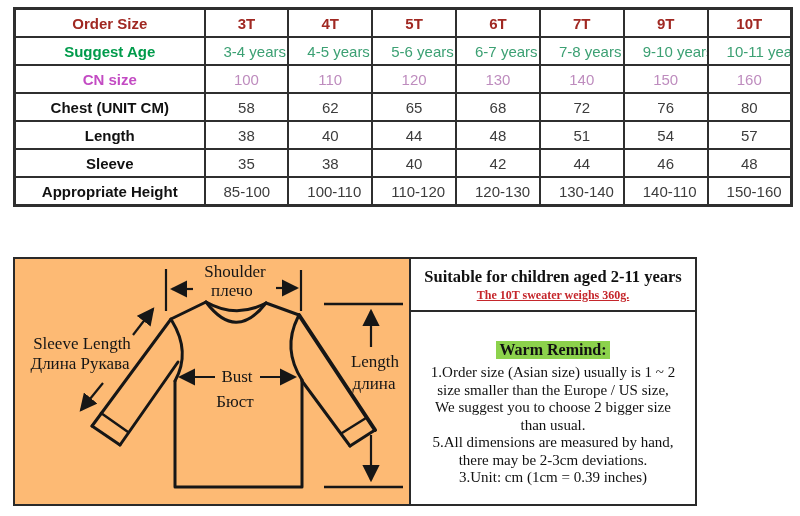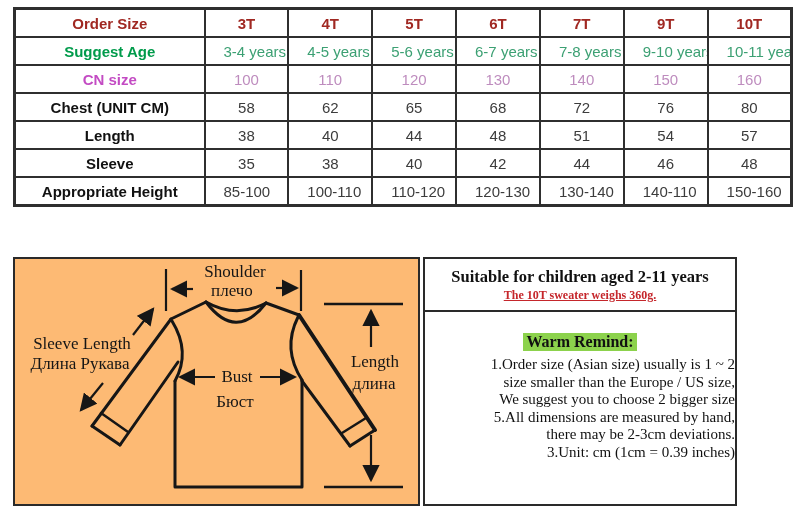--- a/index.html
+++ b/index.html
@@ -24,32 +24,32 @@
   td.val.s-plain{color:var(--plain-value,#3c3c3c);}
   td.bv{font-weight:bold;}
 
   
   .diagram-box{position:absolute;left:13px;top:257px;width:407px;height:249px;
     border:2px solid #2a2a2a;box-sizing:border-box;background:#fdba74;}
   .diagram-box svg{display:block;width:100%;height:100%;}
   .svg-label{font-family:"Liberation Serif",serif;font-size:17px;fill:#161616;}
 
   
-  .info-box{position:absolute;left:423px;top:257px;width:314px;height:249px;
+  .info-box{position:absolute;left:409px;top:257px;width:288px;height:249px;
     border:2px solid #2a2a2a;box-sizing:border-box;background:#ffffff;
     font-family:"Liberation Serif",serif;color:#111;}
   .info-top{height:53px;border-bottom:2px solid #2a2a2a;box-sizing:border-box;
     display:flex;flex-direction:column;align-items:center;justify-content:center;}
   .info-title{font-size:16.5px;font-weight:bold;white-space:nowrap;}
   .info-weight{font-size:12px;font-weight:bold;text-decoration:underline;
     color:var(--note-red,#c5262b);white-space:nowrap;margin-top:1px;}
-  .info-bottom{padding-top:21px;text-align:center;}
+  .info-bottom{padding-top:29px;text-align:center;}
   .warm-remind{display:inline-block;font-size:16px;font-weight:bold;
     background:var(--highlight-green,#8cd24c);padding:0 3px;margin-bottom:5px;}
-  .info-line{font-size:15px;line-height:17.5px;white-space:nowrap;text-align:right;}
+  .info-line{font-size:15px;line-height:17.5px;white-space:nowrap;}
 </style>
 </head>
 <body>
 
 <div class="stage">
 
   <table class="size-table">
     <colgroup>
       <col style="width:190px">
       <col span="7">
@@ -184,20 +184,21 @@
     <div class="info-top">
       <div class="info-title">Suitable for children aged 2-11 years</div>
       <div class="info-weight">The 10T sweater weighs 360g.</div>
     </div>
     <div class="info-bottom">
       <span class="warm-remind">Warm Remind:</span>
       <div>
           <div class="info-line">1.Order size (Asian size) usually is 1 ~ 2</div>
           <div class="info-line">size smaller than the Europe / US size,</div>
           <div class="info-line">We suggest you to choose 2 bigger size</div>
+          <div class="info-line">than usual.</div>
           <div class="info-line">5.All dimensions are measured by hand,</div>
           <div class="info-line">there may be 2-3cm deviations.</div>
           <div class="info-line">3.Unit: cm (1cm = 0.39 inches)</div>
         </div>
     </div>
   </div>
 
 </div>
 
 </body></html>

